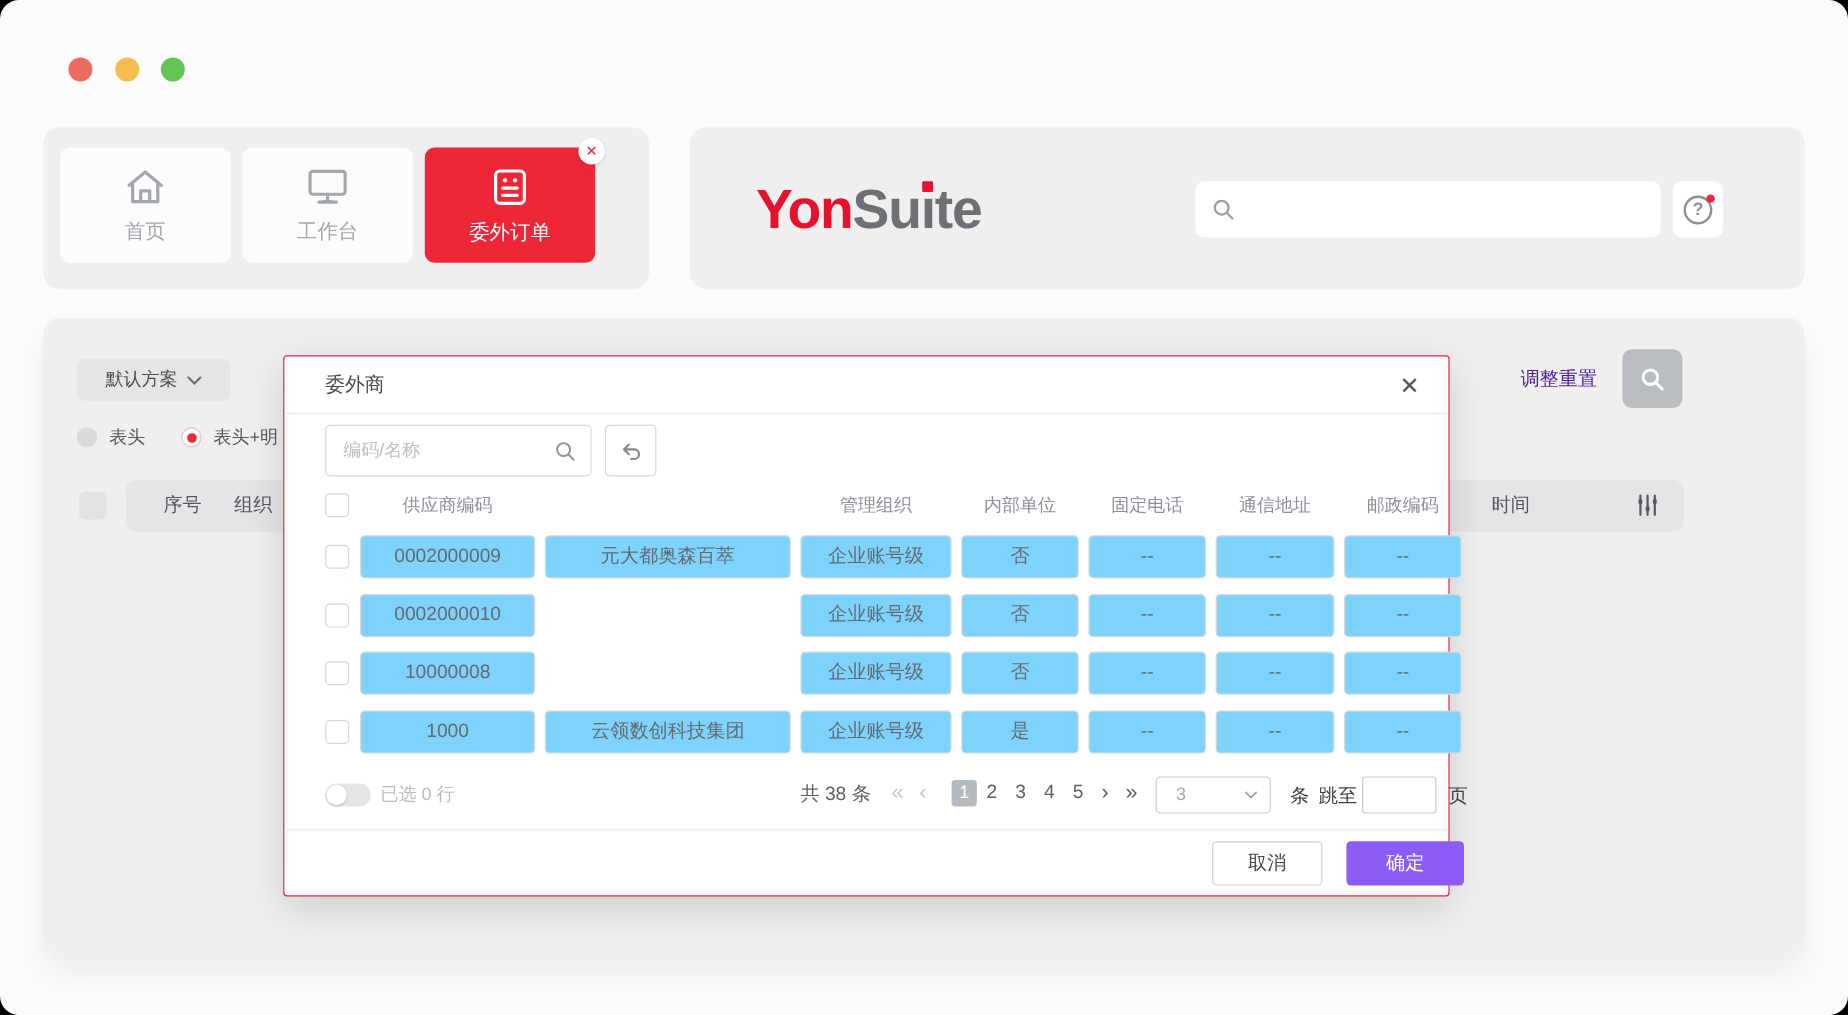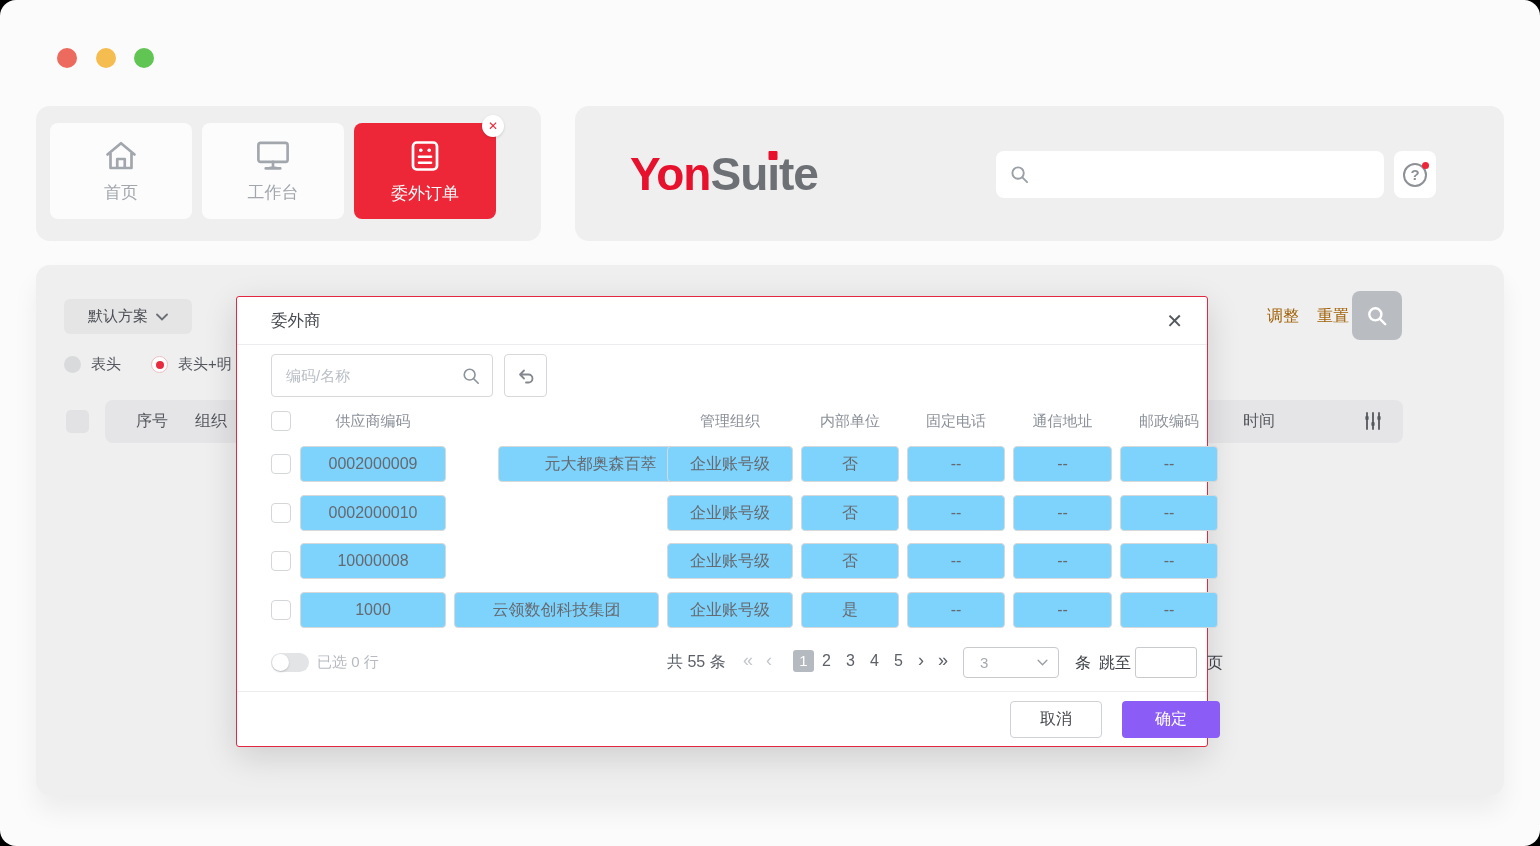--- a/index.html
+++ b/index.html
@@ -43,21 +43,21 @@
   
   .main-panel { position:absolute; left:36px; top:265px; width:1468px; height:530px; background:#efeff0; border-radius:14px;
                 box-shadow:0 16px 26px rgba(0,0,0,.06); }
   .scheme-btn { position:absolute; left:28px; top:34px; width:128px; height:35px; background:#e5e5e6; border-radius:6px;
                 display:flex; align-items:center; justify-content:center; gap:8px; font-size:15px; color:#4b4e54; cursor:pointer; }
   .radio-row { position:absolute; left:28px; top:90px; display:flex; align-items:center; }
   .radio-circle { width:17px; height:17px; border-radius:50%; background:#d9dadc; }
   .radio-circle.checked { background:#fff; border:1px solid #edbec3; display:flex; align-items:center; justify-content:center; }
   .radio-circle.checked::after { content:''; width:8px; height:8px; border-radius:50%; background:#e82b3d; }
   .radio-label { font-size:15px; color:#54575d; margin-left:10px; }
-  .adjust-reset { position:absolute; left:1231px; top:41px; display:flex; gap:18px; font-size:16px; color:#a16207; }
+  .adjust-reset { position:absolute; left:1231px; top:41px; display:flex; font-size:16px; color:#4c1d95; }
   .big-search-btn { position:absolute; left:1316px; top:26px; width:50px; height:49px; background:#b9bcc1; border-radius:8px;
                     display:flex; align-items:center; justify-content:center; cursor:pointer; }
   .lone-checkbox { position:absolute; left:30px; top:145px; width:23px; height:23px; background:#e2e2e4; border-radius:5px; cursor:pointer; }
   .header-bar { position:absolute; left:69px; top:135px; width:1298px; height:43px; background:#e5e5e7; border-radius:8px;
                 display:flex; align-items:center; font-size:16px; color:#55585e; }
   .header-bar .hcol1 { margin-left:31px; }
   .header-bar .hcol2 { margin-left:27px; }
   .header-bar .hcol-time { position:absolute; left:1138px; }
   .header-bar .filter-ic { position:absolute; left:1258px; top:11px; }
 
@@ -218,21 +218,21 @@
     <span class="col-label" style="left:63px;width:146px;">供应商编码</span>
     <span class="col-label" style="left:217px;width:205px;margin-top:40px;">供应商名称</span>
     <span class="col-label" style="left:430px;width:126px;">管理组织</span>
     <span class="col-label" style="left:564px;width:98px;">内部单位</span>
     <span class="col-label" style="left:670px;width:98px;">固定电话</span>
     <span class="col-label" style="left:776px;width:99px;">通信地址</span>
     <span class="col-label" style="left:883px;width:98px;">邮政编码</span>
 
     <div class="row-check" style="top:157px;"></div>
     <div class="cell" style="left:63px;top:149px;width:146px;">0002000009</div>
-    <div class="cell" style="left:217px;top:149px;width:205px;margin-left:44px;">元大都奥森百萃</div>
+    <div class="cell" style="left:217px;top:149px;width:205px;">元大都奥森百萃</div>
     <div class="cell" style="left:430px;top:149px;width:126px;">企业账号级</div>
     <div class="cell" style="left:564px;top:149px;width:98px;">否</div>
     <div class="cell" style="left:670px;top:149px;width:98px;">--</div>
     <div class="cell" style="left:776px;top:149px;width:99px;">--</div>
     <div class="cell" style="left:883px;top:149px;width:98px;">--</div>
 
     <div class="row-check" style="top:206px;"></div>
     <div class="cell" style="left:63px;top:198px;width:146px;">0002000010</div>
     <div class="cell" style="left:430px;top:198px;width:126px;">企业账号级</div>
     <div class="cell" style="left:564px;top:198px;width:98px;">否</div>
@@ -253,21 +253,21 @@
     <div class="cell" style="left:217px;top:295px;width:205px;">云领数创科技集团</div>
     <div class="cell" style="left:430px;top:295px;width:126px;">企业账号级</div>
     <div class="cell" style="left:564px;top:295px;width:98px;">是</div>
     <div class="cell" style="left:670px;top:295px;width:98px;">--</div>
     <div class="cell" style="left:776px;top:295px;width:99px;">--</div>
     <div class="cell" style="left:883px;top:295px;width:98px;">--</div>
 
     <div class="toggle"></div>
     <span class="sel-label">已选 0 行</span>
 
-    <span class="pg" style="left:430px;">共 55 条</span>
+    <span class="pg" style="left:430px;">共 38 条</span>
     <span class="pg dim arrow" style="left:506px;">«</span>
     <span class="pg dim arrow" style="left:529px;">‹</span>
     <span class="pg-current">1</span>
     <span class="pg num" style="left:585px;">2</span>
     <span class="pg num" style="left:609px;">3</span>
     <span class="pg num" style="left:633px;">4</span>
     <span class="pg num" style="left:657px;">5</span>
     <span class="pg arrow" style="left:681px;">›</span>
     <span class="pg arrow" style="left:701px;">»</span>
 

